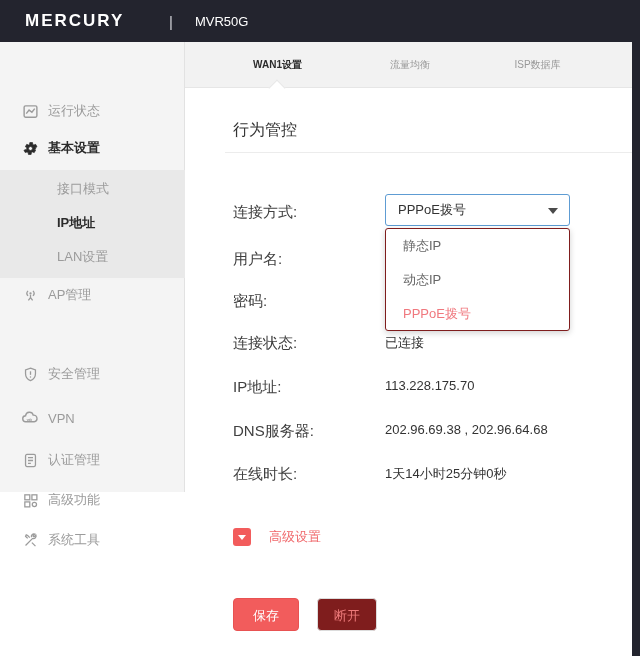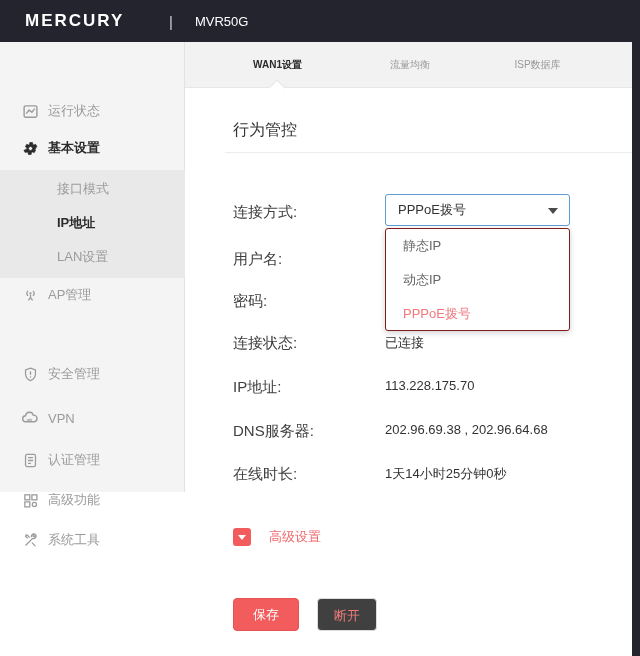--- a/index.html
+++ b/index.html
@@ -128,24 +128,23 @@
   }
   .adv-label { margin-left:18px; color:#f0686b; font-size:13px; }
   
   .btn {
     position:absolute; top:556px; height:33px; border-radius:4px;
     font-size:13px; text-align:center; line-height:33px; cursor:pointer;
   }
   .btn-save {
     left:48px; width:66px; background:#f25c5c; color:#fff;
     border:1px solid #e85252;
-    font-family:Liberation Mono, monospace;
   }
   .btn-disconnect {
-    left:132px; width:60px; background:#404040; color:#ee7a7a;
+    left:132px; width:60px; background:#7f1d1d; color:#ee7a7a;
     border:1px solid #dcdcdc;
   }
 </style>
 </head>
 <body>
 
 <div class="topbar">
   <div class="brand">MERCURY</div>
   <div class="brand-sep">|</div>
   <div class="model">MVR50G</div>

